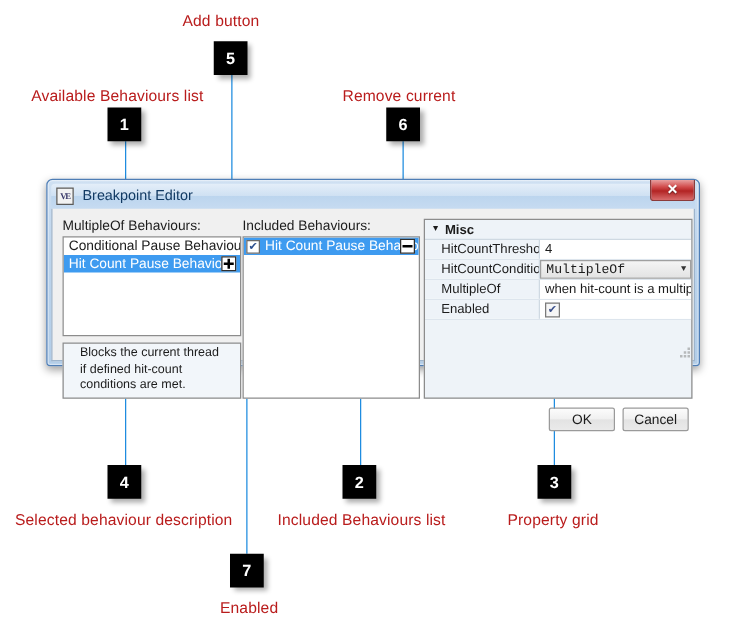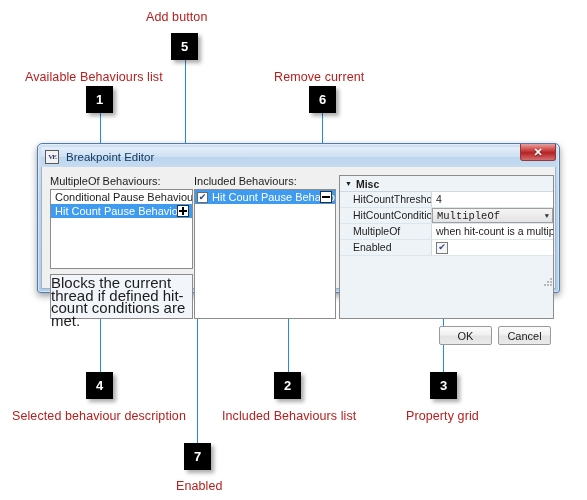--- a/index.html
+++ b/index.html
@@ -210,22 +210,22 @@
     width: 8px;
     height: 2px;
     background: #000;
   }
 
   .descbox {
     position: absolute;
     background: #f2f6fa;
     border: 1px solid #8c8c8c;
     box-sizing: border-box;
-    padding: 2px 0;
-    font-size: 15px;
+    padding: 2px 13px;
+    font-size: 10px;
     line-height: 12.5px;
     color: #1c1c1c;
     font-family: "Liberation Sans", sans-serif;
   }
 
   
   .propgrid {
     position: absolute;
     background: #eef3f8;
     border: 1px solid #8c8c8c;

